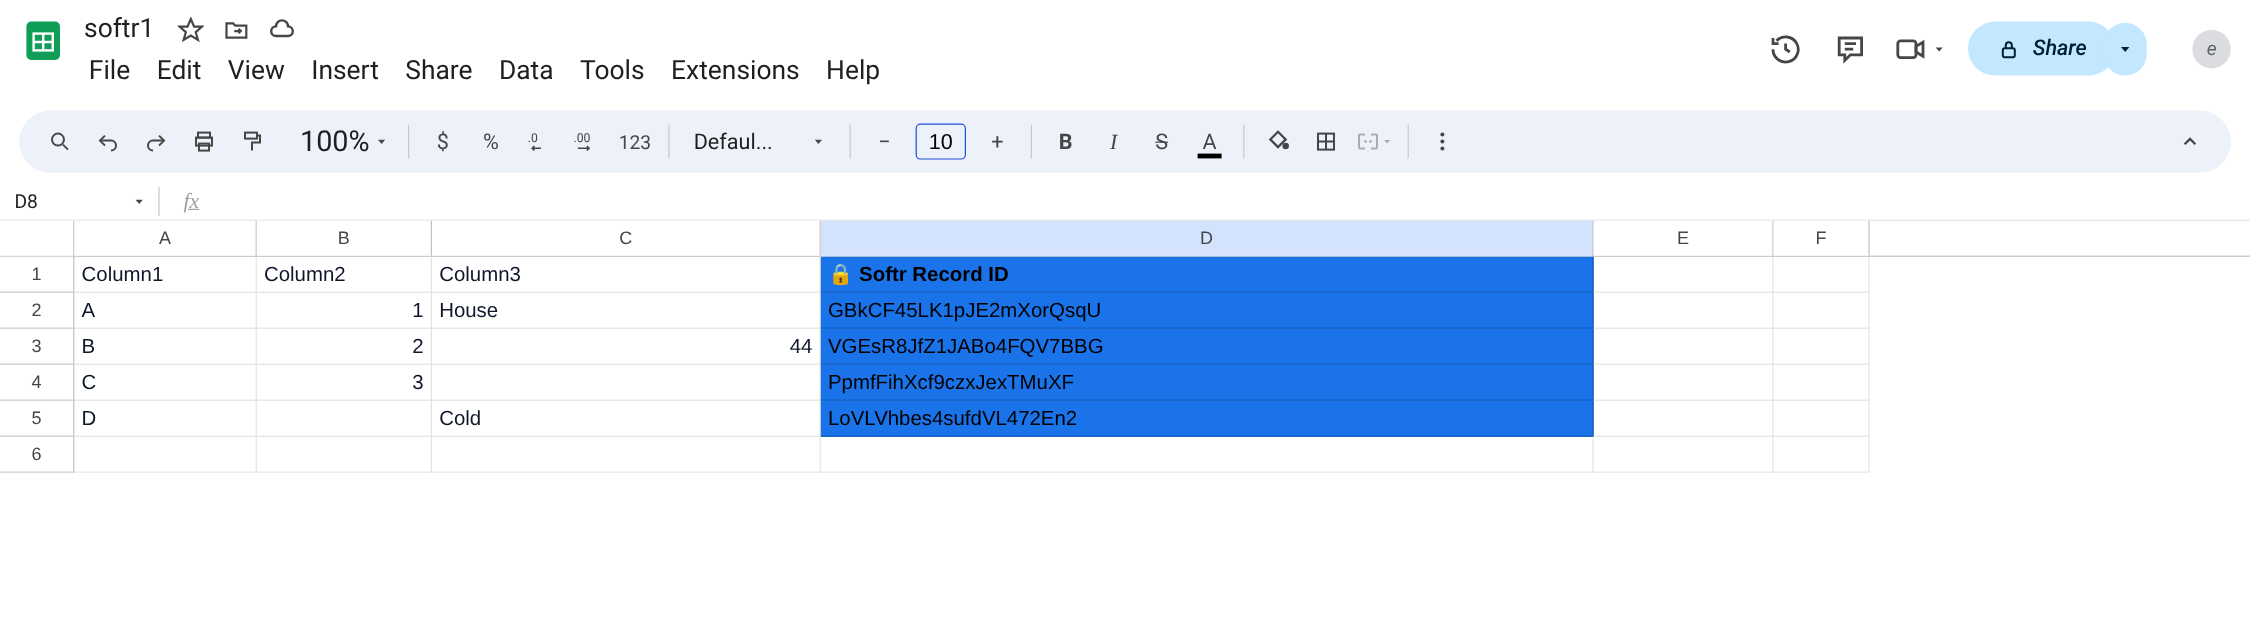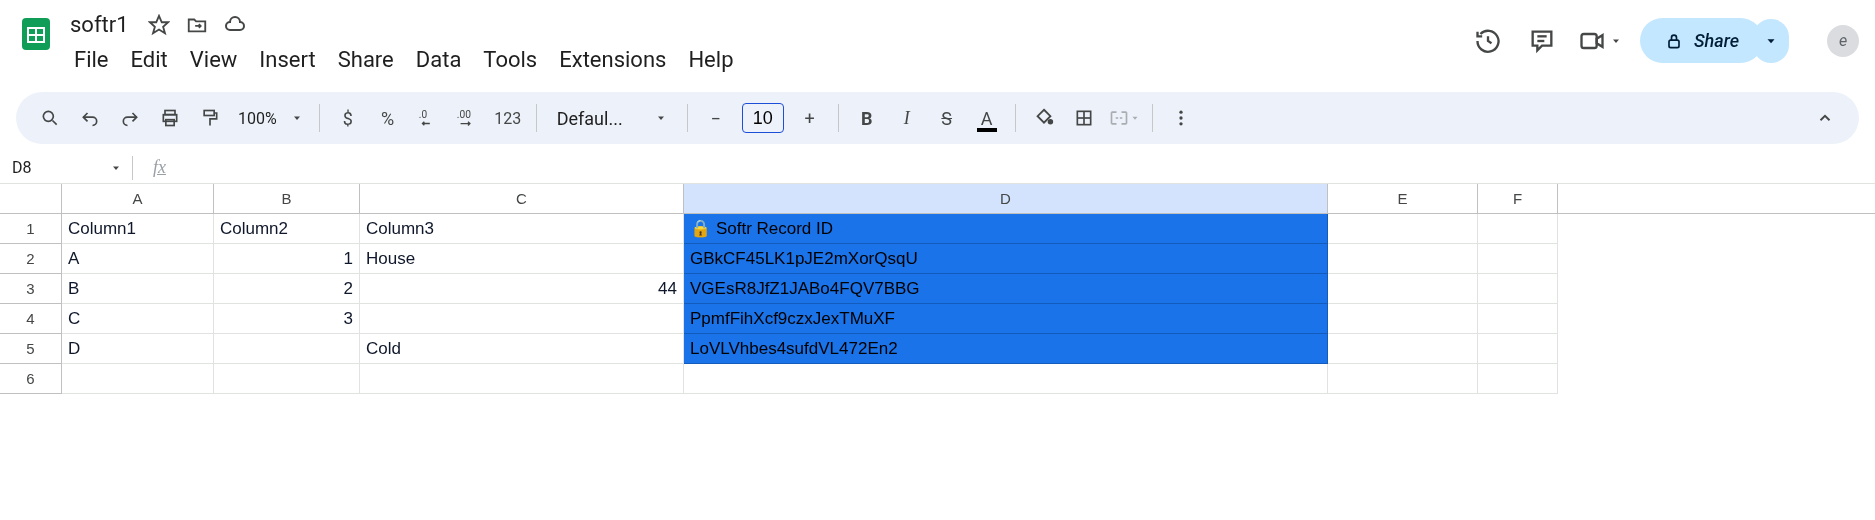--- a/index.html
+++ b/index.html
@@ -20,21 +20,21 @@
 .video-btn { display: flex; align-items: center; gap: 4px; }
 .share-btn { display: flex; align-items: center; gap: 10px; background: #c2e7ff; border-radius: 40px; padding: 12px 24px; font-size: 18px; font-weight: 500; color: #001d35; cursor: pointer; font-style: italic; }
 .share-arrow { width: 36px; height: 44px; background: #c2e7ff; border-radius: 40px; display: flex; align-items: center; justify-content: center; margin-left: -10px; cursor: pointer; }
 .avatar { width: 32px; height: 32px; border-radius: 50%; background: #dadce0; color: #5f6368; display: flex; align-items: center; justify-content: center; font-size: 16px; font-style: italic; margin-left: 20px;}
 
 
 .toolbar-wrap { padding: 8px 16px; }
 .toolbar { background: #edf2fa; border-radius: 40px; display: flex; align-items: center; padding: 6px 16px; gap: 4px; height: 52px; }
 .tbtn { min-width: 36px; height: 36px; display: flex; align-items: center; justify-content: center; color: #444746; cursor: pointer; border-radius: 4px; font-size: 18px; }
 .tsep { width: 1px; height: 28px; background: #c7c7c7; margin: 0 6px; }
-.zoom-dd { display: flex; align-items: center; gap: 14px; font-size: 16px; color: #1f1f1f; padding: 0 6px; cursor: pointer; }
+.zoom-dd { display: flex; align-items: center; gap: 4px; font-size: 24px; color: #1f1f1f; padding: 0 6px; cursor: pointer; margin-left: 12px; }
 .font-dd { display: flex; align-items: center; justify-content: space-between; width: 130px; font-size: 18px; color: #1f1f1f; padding: 0 10px; cursor: pointer; }
 .size-box { display: flex; align-items: center; gap: 8px; }
 .size-input { width: 42px; height: 30px; border: 1px solid #1d4ed8; border-radius: 4px; text-align: center; font-size: 18px; background: transparent; }
 .text-color { position: relative; }
 .text-color::after { content: ""; position: absolute; bottom: 4px; left: 8px; right: 8px; height: 4px; background: #000; }
 .toolbar-right { margin-left: auto; }
 
 
 .fx-row { display: flex; align-items: center; height: 32px; border-bottom: 1px solid #e1e3e1; padding-left: 12px; }
 .name-box { display: flex; align-items: center; gap: 21px; width: 110px; font-size: 16px; color: #1f1f1f; cursor: pointer; }
@@ -46,21 +46,21 @@
 .grid { display: flex; flex-direction: column; font-family: Arial, sans-serif; }
 .col-headers { display: flex; height: 30px; border-bottom: 1px solid #c0c0c0; }
 .corner { width: 62px; border-right: 1px solid #c0c0c0; background: #fff; }
 .ch { display: flex; align-items: center; justify-content: center; font-size: 15px; color: #444746; border-right: 1px solid #c0c0c0; background: #fff; cursor: pointer; }
 .ch.sel { background: #d3e3fd; }
 .row { display: flex; height: 30px; }
 .rh { width: 62px; display: flex; align-items: center; justify-content: center; font-size: 15px; color: #444746; border-right: 1px solid #c0c0c0; border-bottom: 1px solid #c0c0c0; background: #fff; cursor: pointer; }
 .cell { border-right: 1px solid #e1e3e1; border-bottom: 1px solid #e1e3e1; font-size: 17px; color: #0f172a; padding: 3px 6px; display: flex; align-items: center; overflow: hidden; white-space: nowrap; cursor: cell; }
 .cell.right { justify-content: flex-end; }
 .cell.hl { background: #1a73e8; color: #000; border-bottom: 1px solid #135cbc; border-right: 1px solid #135cbc; }
-.cell.hl.bold { font-weight: 400; }
+.cell.hl.bold { font-weight: 700; }
 
 
 .cA { width: 152px; }
 .cB { width: 146px; }
 .cC { width: 324px; }
 .cD { width: 644px; }
 .cE { width: 150px; }
 .cF { width: 80px; }
 
 svg { display: block; }

